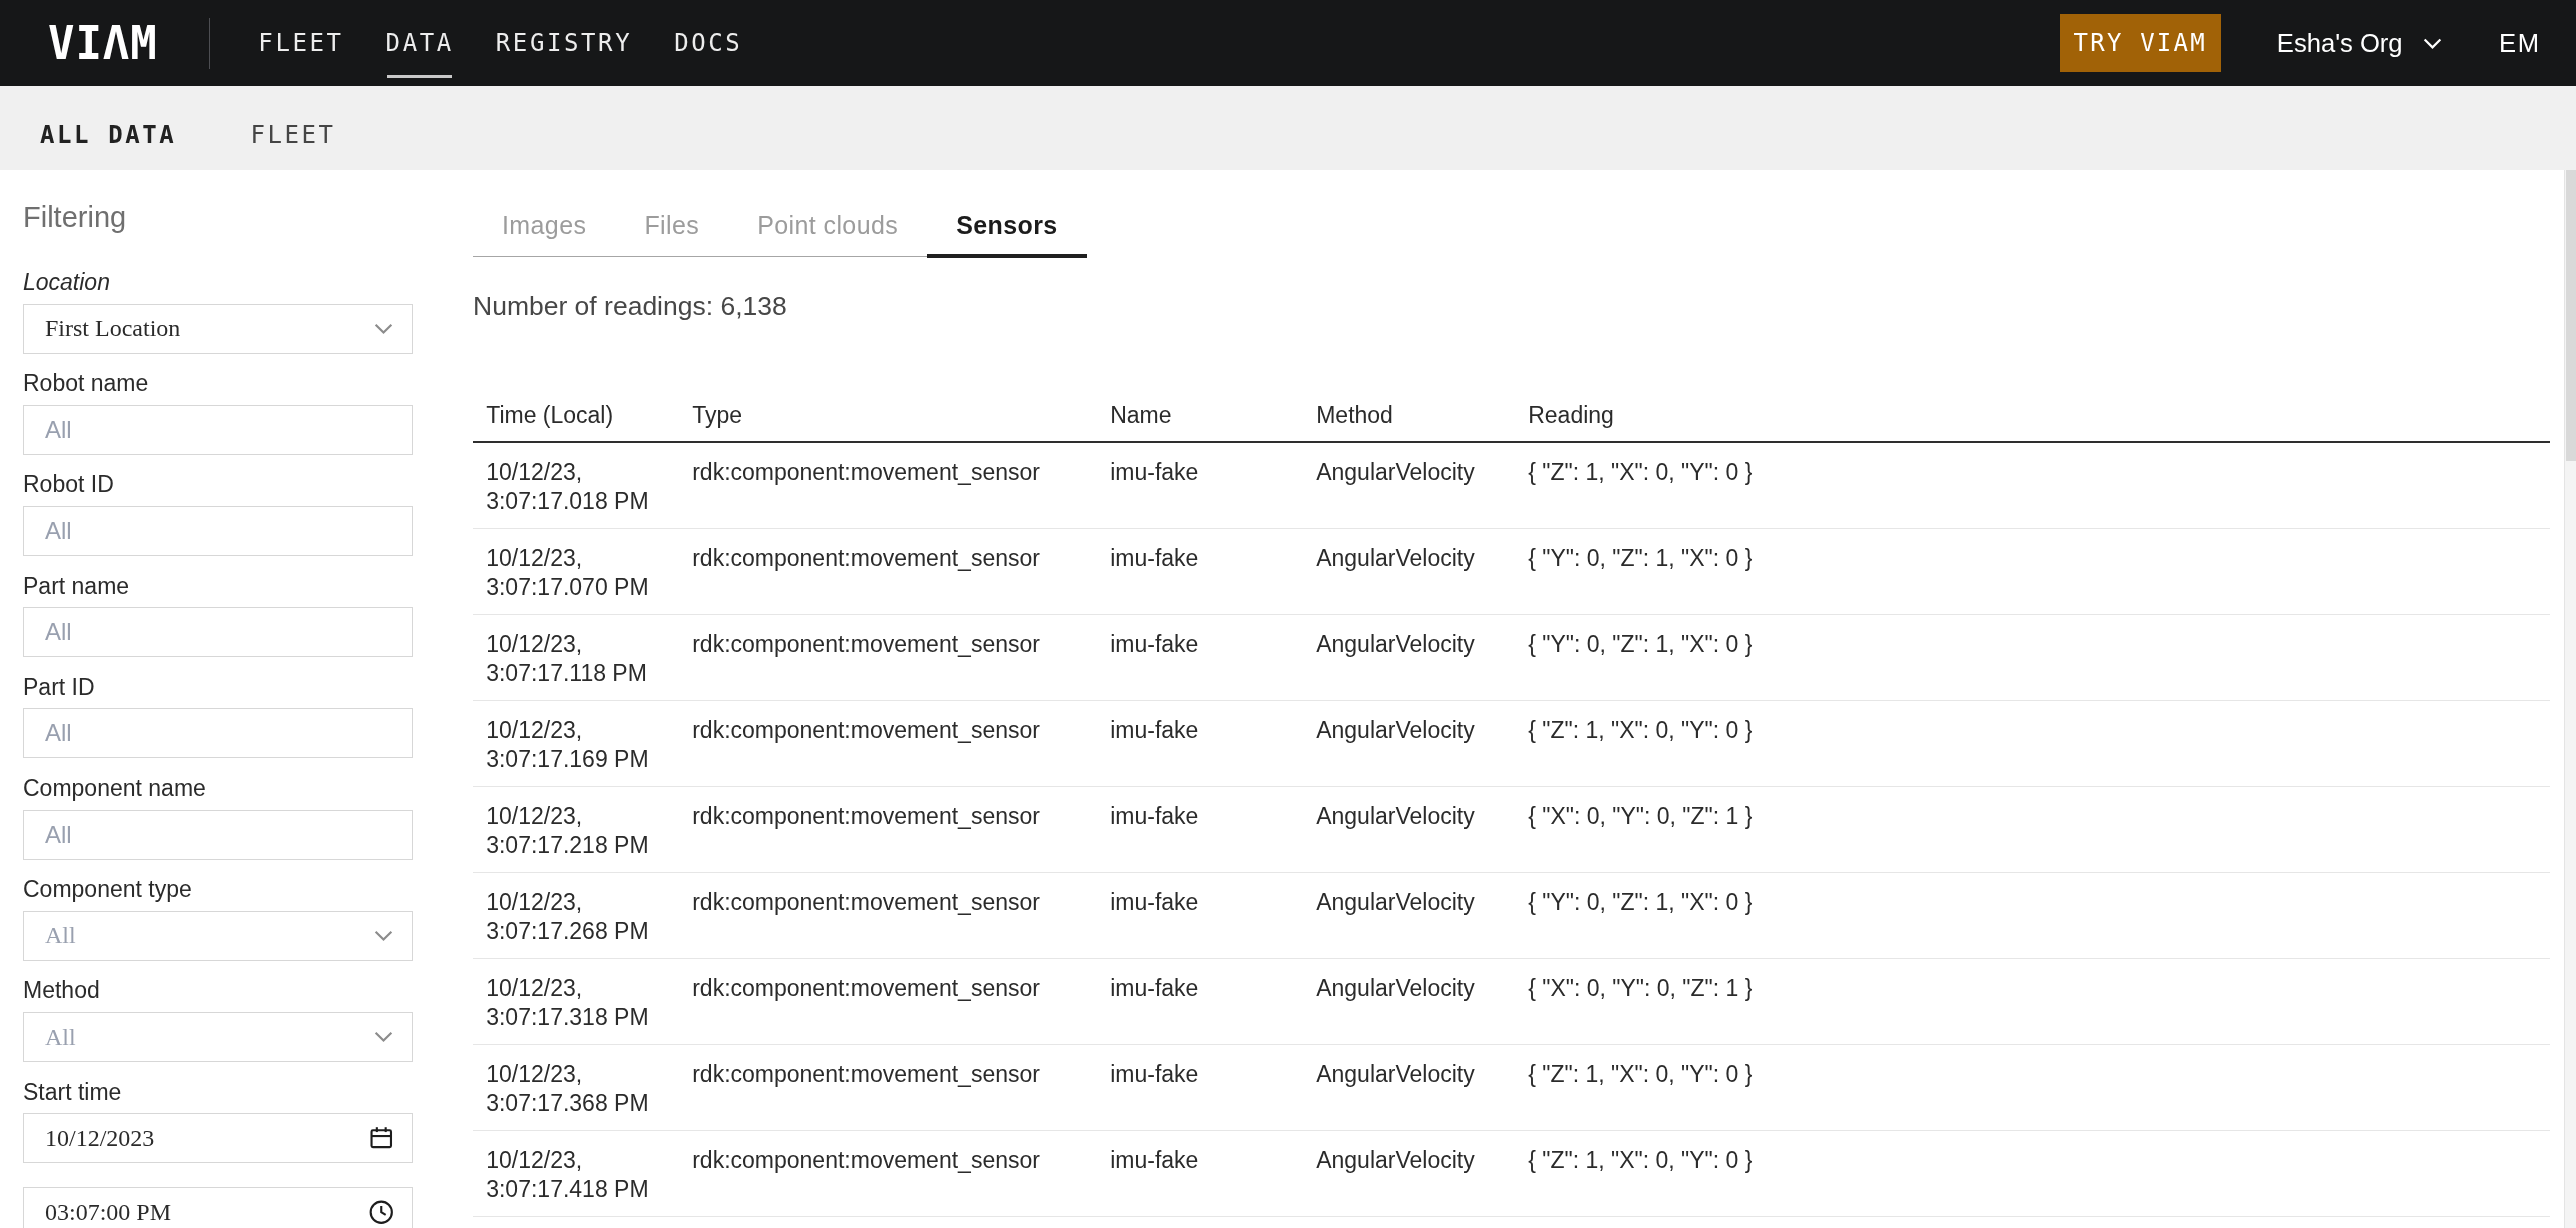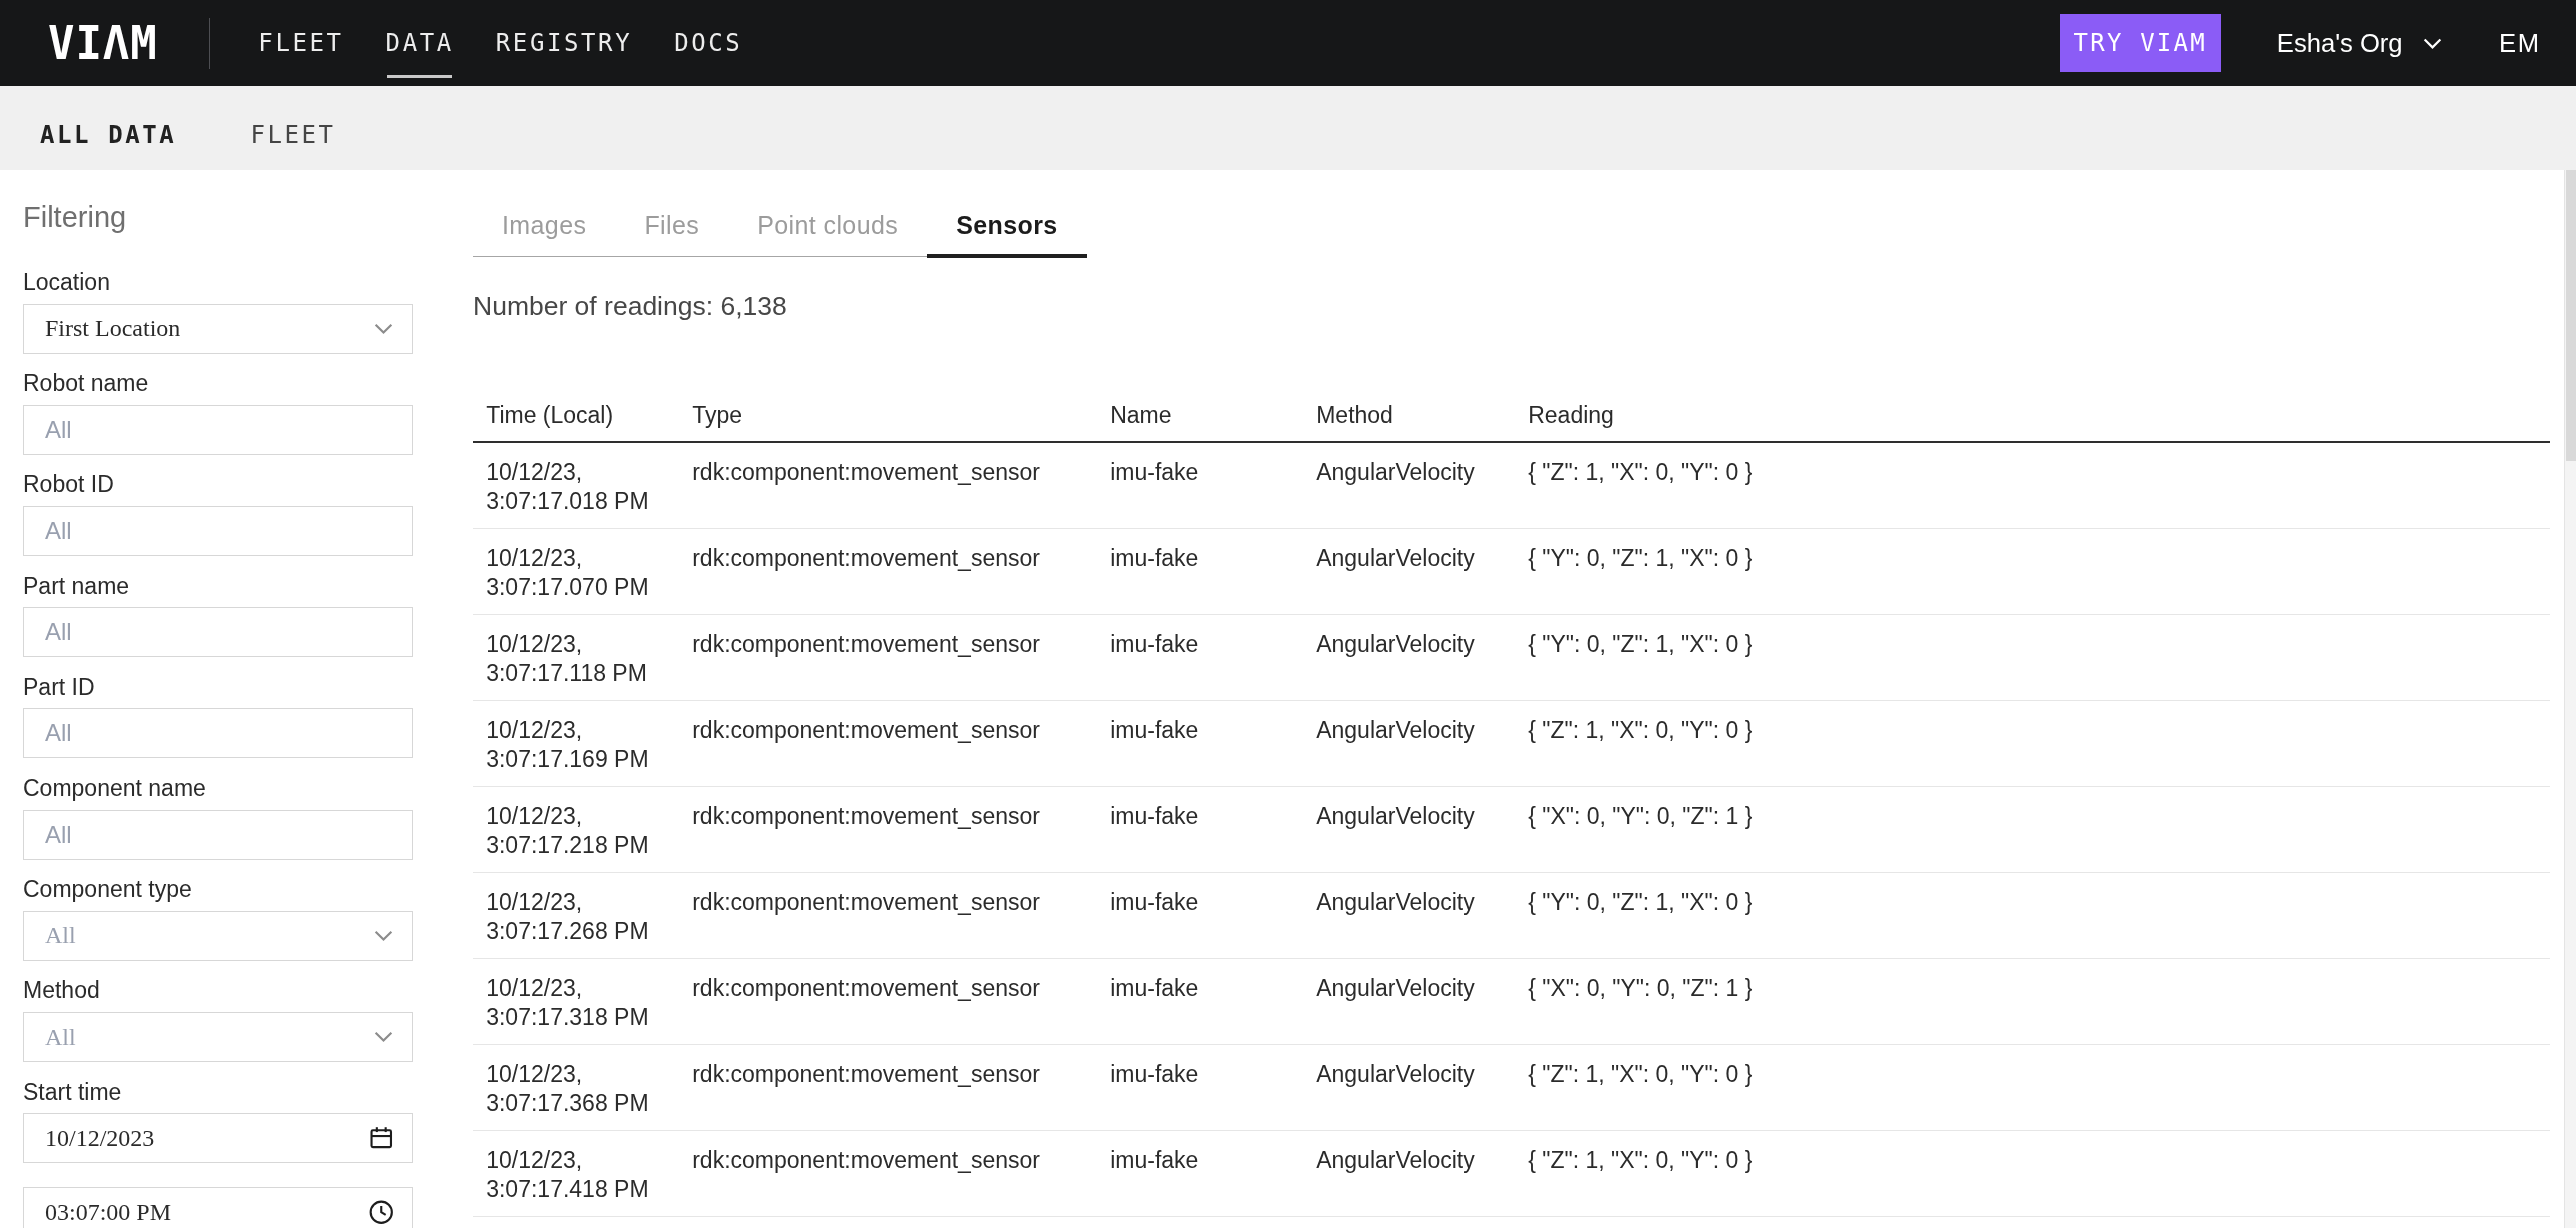--- a/index.html
+++ b/index.html
@@ -27,21 +27,21 @@
   .nav-link {
     color: #ededed; font-size: 24px; letter-spacing: 2.6px; cursor: pointer;
     position: relative; padding: 5.3px 0;
   }
   .nav-link.active::after {
     content: ""; position: absolute; left: 1.8px; right: 1.8px; bottom: -16px;
     height: 3.5px; background: #c9c9c9;
   }
   .nav-right { margin-left: auto; display: flex; align-items: center; }
   .try-viam-btn {
-    background: #8b5cf6; color: #ffffff; font-size: 24px; letter-spacing: 2.2px;
+    background: #a16207; color: #ffffff; font-size: 24px; letter-spacing: 2.2px;
     padding: 17px 14px; border: none; cursor: pointer; line-height: 1;
   }
   .org-menu { display: flex; align-items: center; margin-left: 56px; cursor: pointer; }
   .org-name { color: #ffffff; font-size: 25.6px; }
   .org-chevron { margin-left: 19.4px; display: flex; }
   .avatar-initials { color: #ffffff; font-size: 25.6px; font-weight: 500; letter-spacing: 1.8px; margin-left: 56px; cursor: pointer; }
 
   
   .subnav {
     position: absolute; left: 0; top: 86px; width: 2576px; height: 98px;
@@ -54,21 +54,21 @@
 
   
   .sidebar {
     position: absolute; left: 0; top: 170px; bottom: 0; width: 442px;
     background: #ffffff; border-right: 1.8px solid #e3e3e3;
     padding: 32px 29px 0 23px; box-sizing: content-box; overflow: hidden;
   }
   .sidebar-inner { width: 390px; }
   .filtering-title { font-size: 29px; color: #6f6f6f; line-height: 30px; }
   .field-label { font-size: 23px; color: #2b2b2b; margin: 18.5px 0 9.7px 0; line-height: 23px; }
-  .field-label.first { margin-top: 39px; }
+  .field-label.first { margin-top: 39px; font-style: italic; }
   .control {
     width: 390px; height: 50px; box-sizing: border-box;
     border: 1.8px solid #d7d7d7; background: #ffffff;
     display: flex; align-items: center; padding: 0 17.6px 0 21px;
     font-size: 24px; color: #2b2b2b; cursor: pointer;
   }
   .control .value { flex: 1 1 auto; font-family: Liberation Serif, serif; }
   .control .value.placeholder { color: #99a0af; }
   .text-input {
     width: 390px; height: 50px; box-sizing: border-box;

